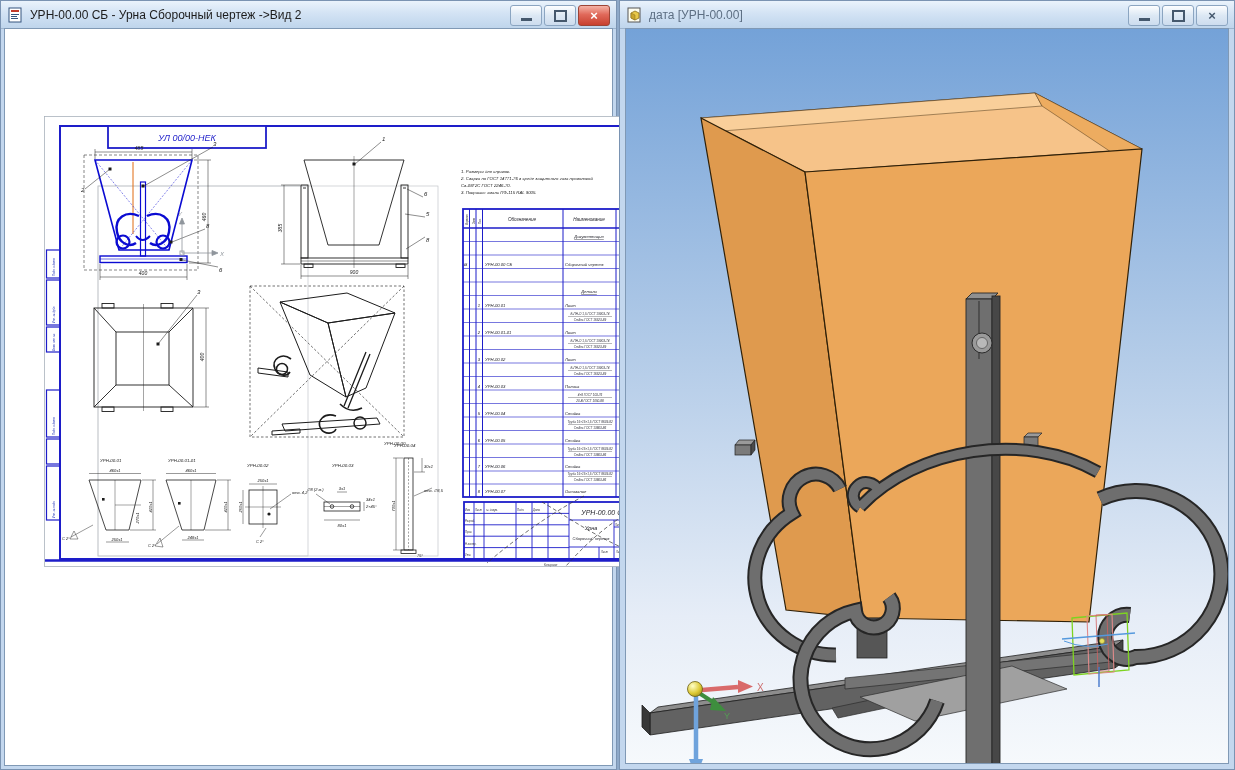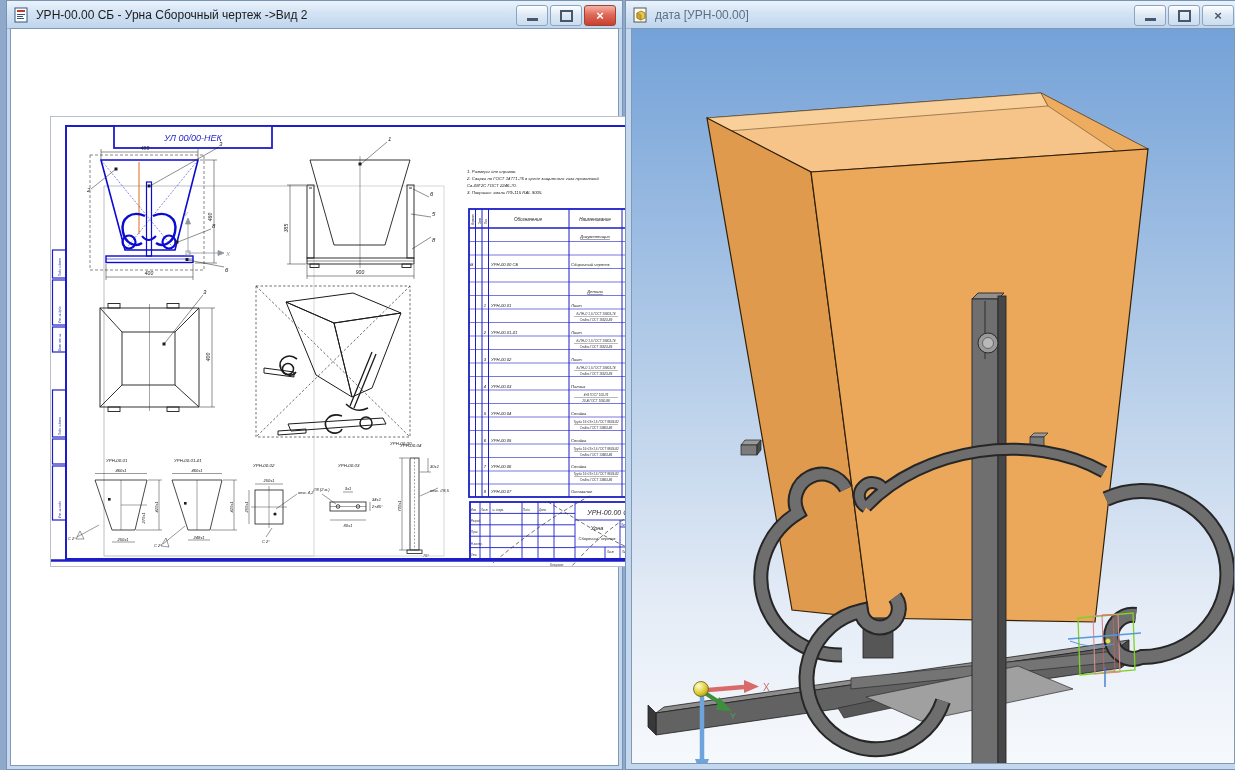--- a/index.html
+++ b/index.html
@@ -1,18 +1,18 @@
 <!DOCTYPE html>
 <html><head>
 <meta charset="utf-8">
 <style>
   html,body{margin:0;padding:0;background:#8ea9c9;width:1235px;height:770px;overflow:hidden;
             font-family:"Liberation Sans",sans-serif;}
   .win{position:absolute;top:0;height:770px;background:#c3d7ee;
-       box-shadow:0 0 0 1px #7a93b2 inset;margin-left:6px;}
+       box-shadow:0 0 0 1px #7a93b2 inset;}
   #win-left{left:0;width:617px;}
   #win-right{left:619px;width:616px;}
   .titlebar{position:absolute;left:1px;top:1px;right:1px;height:27px;
             background:linear-gradient(#eaf3fc,#d3e3f4 45%,#bfd5ec);
             border-bottom:1px solid #9db4cd;display:flex;align-items:center;}
   .tb-icon{width:16px;height:16px;margin:0 6px 0 7px;flex:0 0 auto;}
   .tb-title{font-size:12px;color:#1c1c1c;white-space:nowrap;overflow:hidden;}
   #win-right .tb-title{color:#5d6f83;}
   .tb-btns{position:absolute;right:6px;top:4px;display:flex;gap:2px;}
   .tb-btn{width:30px;height:19px;border:1px solid #8ba5c1;border-radius:3px;

